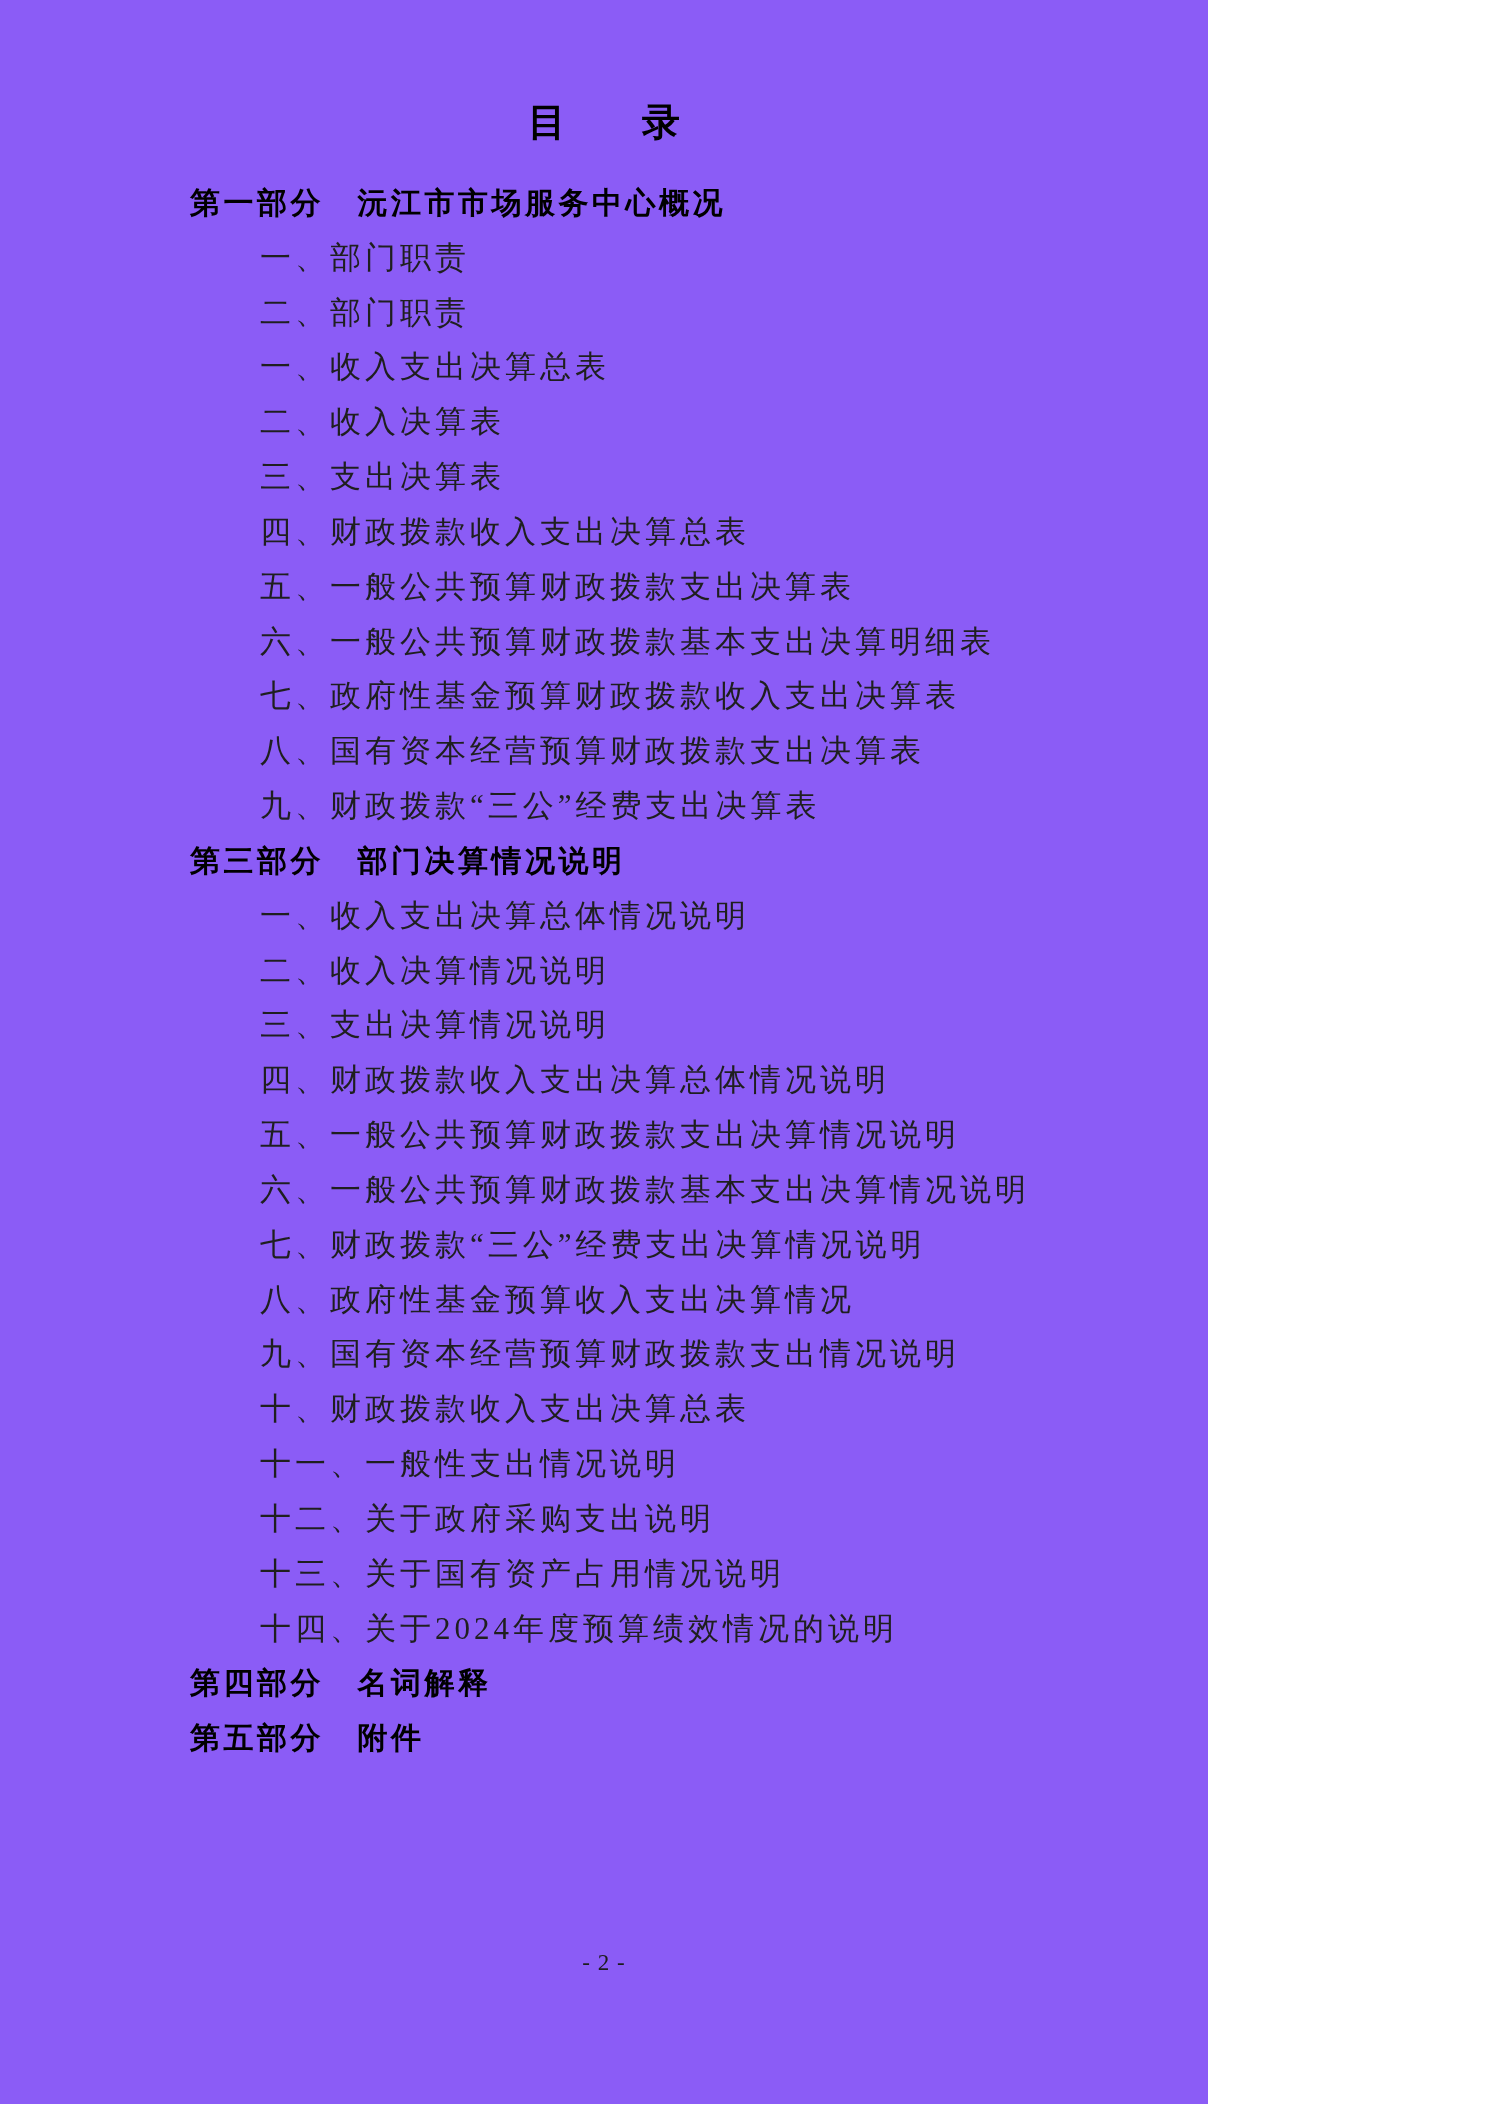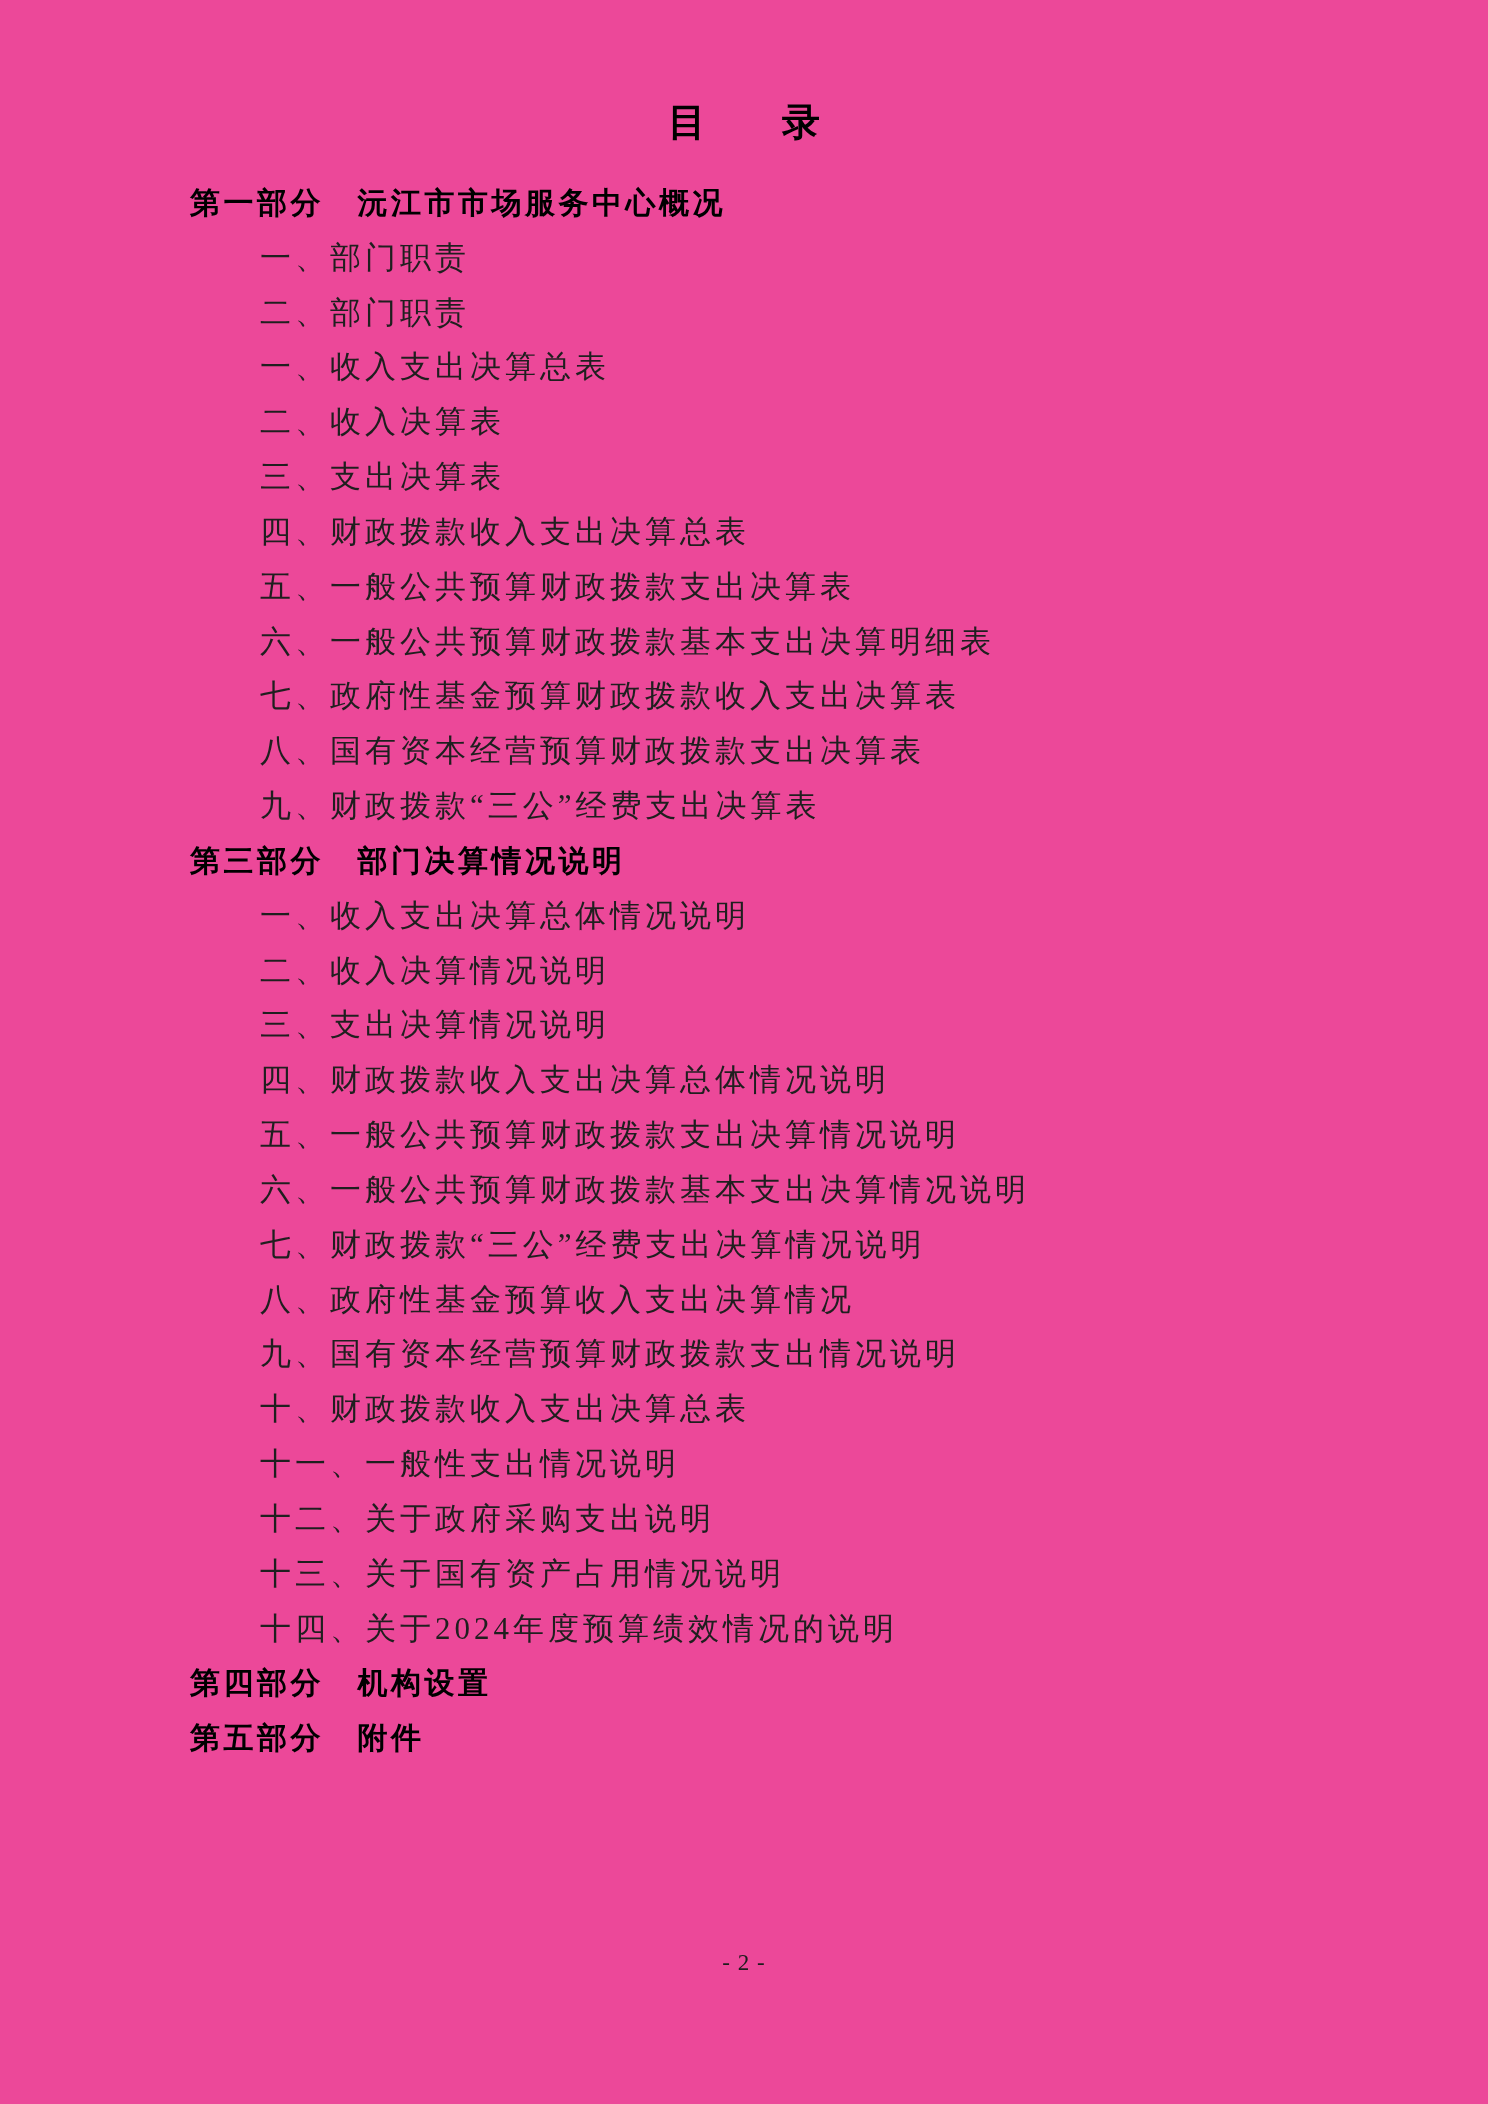--- a/index.html
+++ b/index.html
@@ -2,23 +2,23 @@
 <html><head>
 <meta charset="utf-8">
 <style>
   html, body {
     margin: 0;
     padding: 0;
     background: #ffffff;
   }
   .page {
     position: relative;
-    width: 1488px;
+    width: 1208px;
     height: 2104px;
-    background: #ec4899;
+    background: #8b5cf6;
     font-family: "Liberation Serif", "DejaVu Serif", serif;
     color: #1c1c1c;
     overflow: hidden;
   }
   .doc-title {
     position: absolute;
     top: 96px;
     left: 0;
     width: 100%;
     margin: 0;
@@ -91,20 +91,20 @@
       <div class="toc-line toc-item">五、一般公共预算财政拨款支出决算情况说明</div>
       <div class="toc-line toc-item">六、一般公共预算财政拨款基本支出决算情况说明</div>
       <div class="toc-line toc-item">七、财政拨款“三公”经费支出决算情况说明</div>
       <div class="toc-line toc-item">八、政府性基金预算收入支出决算情况</div>
       <div class="toc-line toc-item">九、国有资本经营预算财政拨款支出情况说明</div>
       <div class="toc-line toc-item">十、财政拨款收入支出决算总表</div>
       <div class="toc-line toc-item">十一、一般性支出情况说明</div>
       <div class="toc-line toc-item">十二、关于政府采购支出说明</div>
       <div class="toc-line toc-item">十三、关于国有资产占用情况说明</div>
       <div class="toc-line toc-item">十四、关于2024年度预算绩效情况的说明</div>
-      <div class="toc-line toc-part">第四部分　机构设置</div>
+      <div class="toc-line toc-part">第四部分　名词解释</div>
       <div class="toc-line toc-part">第五部分　附件</div>
     </div>
 
   <div class="footer">
     <span>- 2 -</span>
   </div>
 </div>
 
 </body></html>

